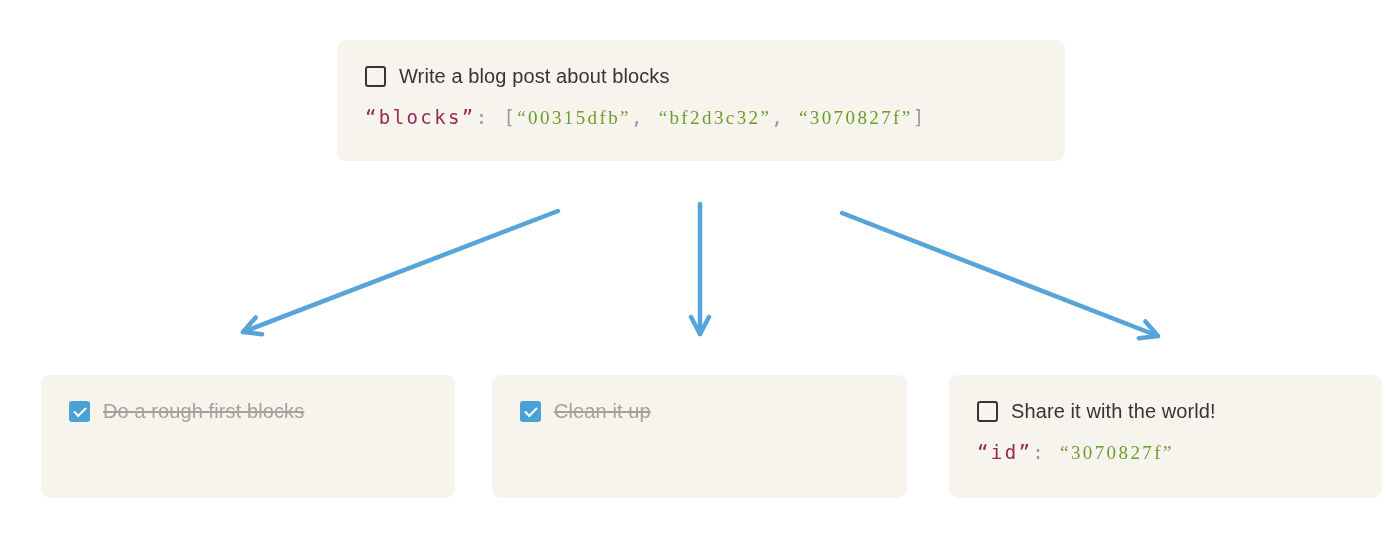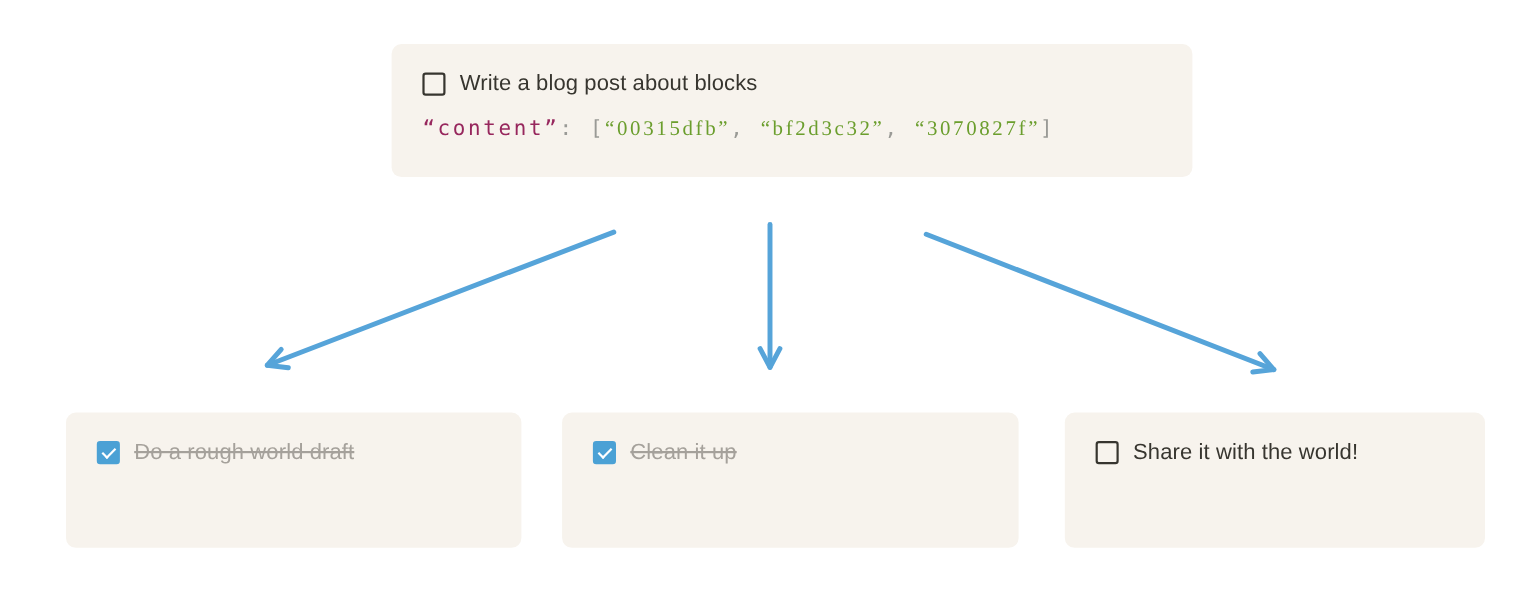--- a/index.html
+++ b/index.html
@@ -14,26 +14,25 @@
     height: 544px;
     background: #ffffff;
     overflow: hidden;
   }
   .card {
     position: absolute;
     background: #f7f3ed;
     border-radius: 9px;
     box-sizing: border-box;
     padding: 24px 28px;
-    margin-left: 19px;
   }
   .card-parent { left: 337px; top: 40px;  width: 728px; height: 121px; }
   .card-child-0 { left: 41px;  top: 375px; width: 414px; height: 123px; }
   .card-child-1 { left: 492px; top: 375px; width: 415px; height: 123px; }
-  .card-child-2 { left: 949px; top: 375px; width: 382px; height: 123px; }
+  .card-child-2 { left: 949px; top: 375px; width: 433px; height: 123px; }
 
   .block-row {
     display: flex;
     align-items: center;
     gap: 13px;
     height: 24px;
     margin-bottom: 16px;
   }
   .checkbox {
     flex: 0 0 auto;
@@ -99,54 +98,55 @@
 
 <div id="stage">
 
   <div class="card card-parent">
     <div class="block-row">
       <span class="checkbox">
         
       </span>
       <span class="block-title">Write a blog post about blocks</span>
     </div>
-    <div class="code"><span class="key">“content”</span><span class="punct">: </span><span class="punct">[</span><span class="val">“00315dfb”</span><span class="punct">, </span><span class="val">“bf2d3c32”</span><span class="punct">, </span><span class="val">“3070827f”</span><span class="punct">]</span></div>
+    <div class="code"><span class="key">“blocks”</span><span class="punct">: </span><span class="punct">[</span><span class="val">“00315dfb”</span><span class="punct">, </span><span class="val">“bf2d3c32”</span><span class="punct">, </span><span class="val">“3070827f”</span><span class="punct">]</span></div>
   </div>
 
   <svg id="arrow-layer" width="1400" height="544" viewBox="0 0 1400 544">
     <defs>
       <marker id="ah" markerWidth="30" markerHeight="30" refX="22" refY="12" orient="auto" markerUnits="userSpaceOnUse">
         <path d="M5,3 L22,12 L5,21" fill="none" stroke="#56a4d9" stroke-width="4.5" stroke-linecap="round" stroke-linejoin="round"></path>
       </marker>
     </defs>
     <line x1="558" y1="211" x2="243" y2="332" stroke="#56a4d9" stroke-width="4.5" stroke-linecap="round" marker-end="url(#ah)"></line>
     <line x1="700" y1="204" x2="700" y2="334" stroke="#56a4d9" stroke-width="4.5" stroke-linecap="round" marker-end="url(#ah)"></line>
     <line x1="842" y1="213" x2="1158" y2="336" stroke="#56a4d9" stroke-width="4.5" stroke-linecap="round" marker-end="url(#ah)"></line>
   </svg>
 
   <div class="card card-child-0">
     <div class="block-row">
       <span class="checkbox checked">
         <span class="checkmark"></span>
       </span>
-      <span class="block-title done">Do a rough world draft</span>
+      <span class="block-title done">Do a rough first blocks</span>
     </div>
   </div>
 
   <div class="card card-child-1">
     <div class="block-row">
       <span class="checkbox checked">
         <span class="checkmark"></span>
       </span>
       <span class="block-title done">Clean it up</span>
     </div>
   </div>
 
   <div class="card card-child-2">
     <div class="block-row">
       <span class="checkbox">
         
       </span>
       <span class="block-title">Share it with the world!</span>
     </div>
+    <div class="code"><span class="key">“id”</span><span class="punct">: </span><span class="val">“3070827f”</span></div>
   </div>
 
 </div>
 
 </body></html>

